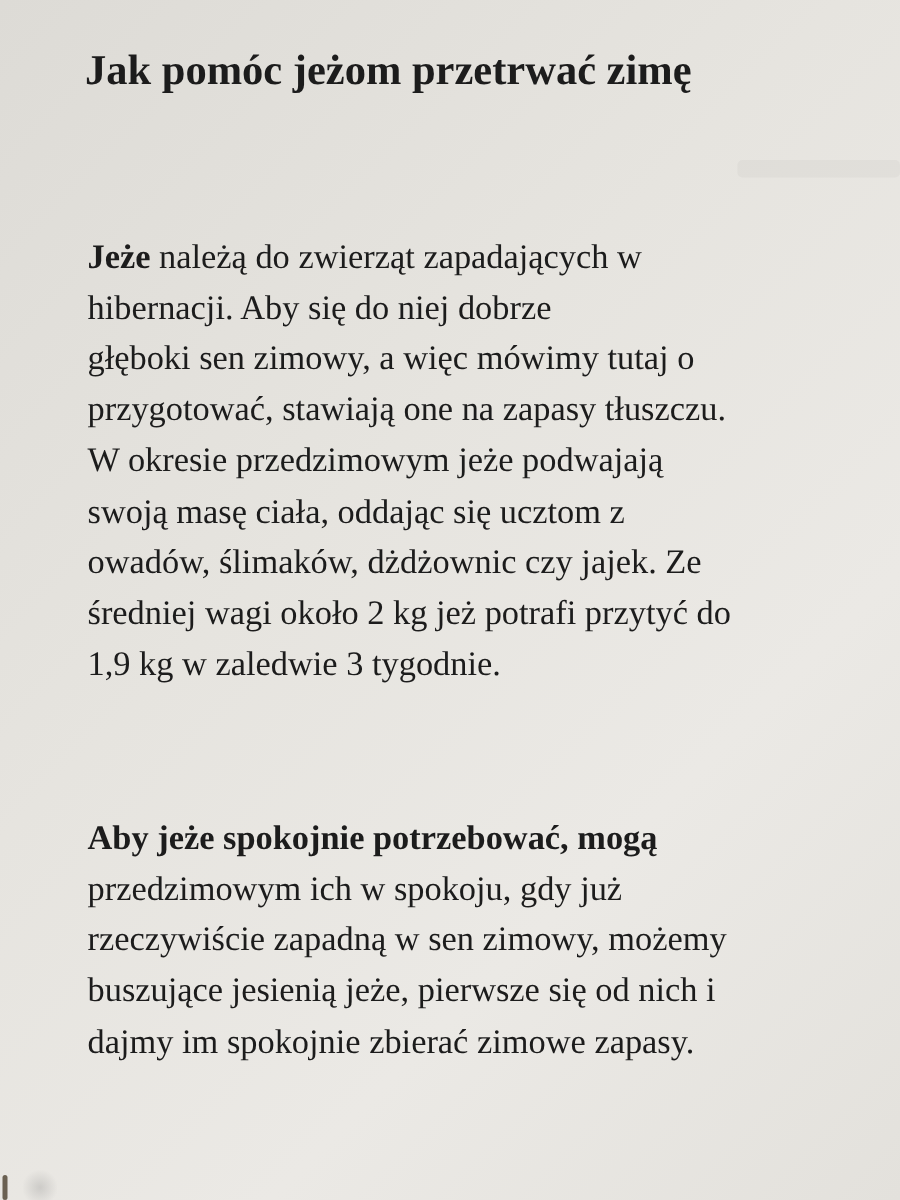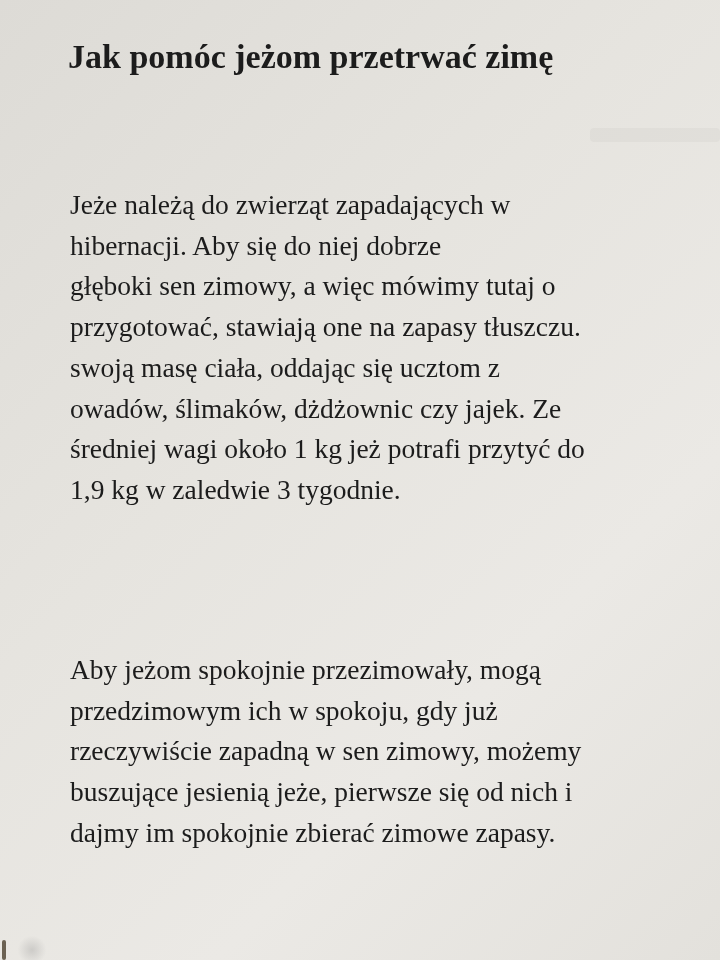--- a/index.html
+++ b/index.html
@@ -39,21 +39,21 @@
       margin: 0;
       font-size: 27.5px;
       line-height: 40.7px;
       color: #1c1c1c;
     }
     .para .line {
       display: block;
       white-space: nowrap;
     }
     .para b {
-      font-weight: normal;
+      font-weight: bold;
     }
     #para1 { top: 185px; }
     #para2 { top: 650px; }
     .ghost {
       position: absolute;
       left: 590px;
       top: 128px;
       width: 130px;
       height: 14px;
       background: rgba(120,120,120,0.06);
@@ -83,28 +83,29 @@
 <div class="page">
   <div class="ghost"></div>
 
   <h1 class="title">Jak pomóc jeżom przetrwać zimę</h1>
 
   <p class="para" id="para1">
     <span class="line"><b>Jeże</b><span> należą do zwierząt zapadających w</span></span>
     <span class="line"><span>hibernacji. Aby się do niej dobrze</span></span>
     <span class="line"><span>głęboki sen zimowy, a więc mówimy tutaj o</span></span>
     <span class="line"><span>przygotować, stawiają one na zapasy tłuszczu.</span></span>
+    <span class="line"><span>W okresie przedzimowym jeże podwajają</span></span>
     <span class="line"><span>swoją masę ciała, oddając się ucztom z</span></span>
     <span class="line"><span>owadów, ślimaków, dżdżownic czy jajek. Ze</span></span>
-    <span class="line"><span>średniej wagi około 1 kg jeż potrafi przytyć do</span></span>
+    <span class="line"><span>średniej wagi około 2 kg jeż potrafi przytyć do</span></span>
     <span class="line"><span>1,9 kg w zaledwie 3 tygodnie.</span></span>
   </p>
 
   <p class="para" id="para2">
-    <span class="line"><b>Aby jeżom spokojnie przezimowały, mogą</b></span>
+    <span class="line"><b>Aby jeże spokojnie potrzebować, mogą</b></span>
     <span class="line"><span>przedzimowym ich w spokoju, gdy już</span></span>
     <span class="line"><span>rzeczywiście zapadną w sen zimowy, możemy</span></span>
     <span class="line"><span>buszujące jesienią jeże, pierwsze się od nich i</span></span>
     <span class="line"><span>dajmy im spokojnie zbierać zimowe zapasy.</span></span>
   </p>
 
   <div class="shadow-blob"></div>
   <div class="corner-mark"></div>
 </div>
 

